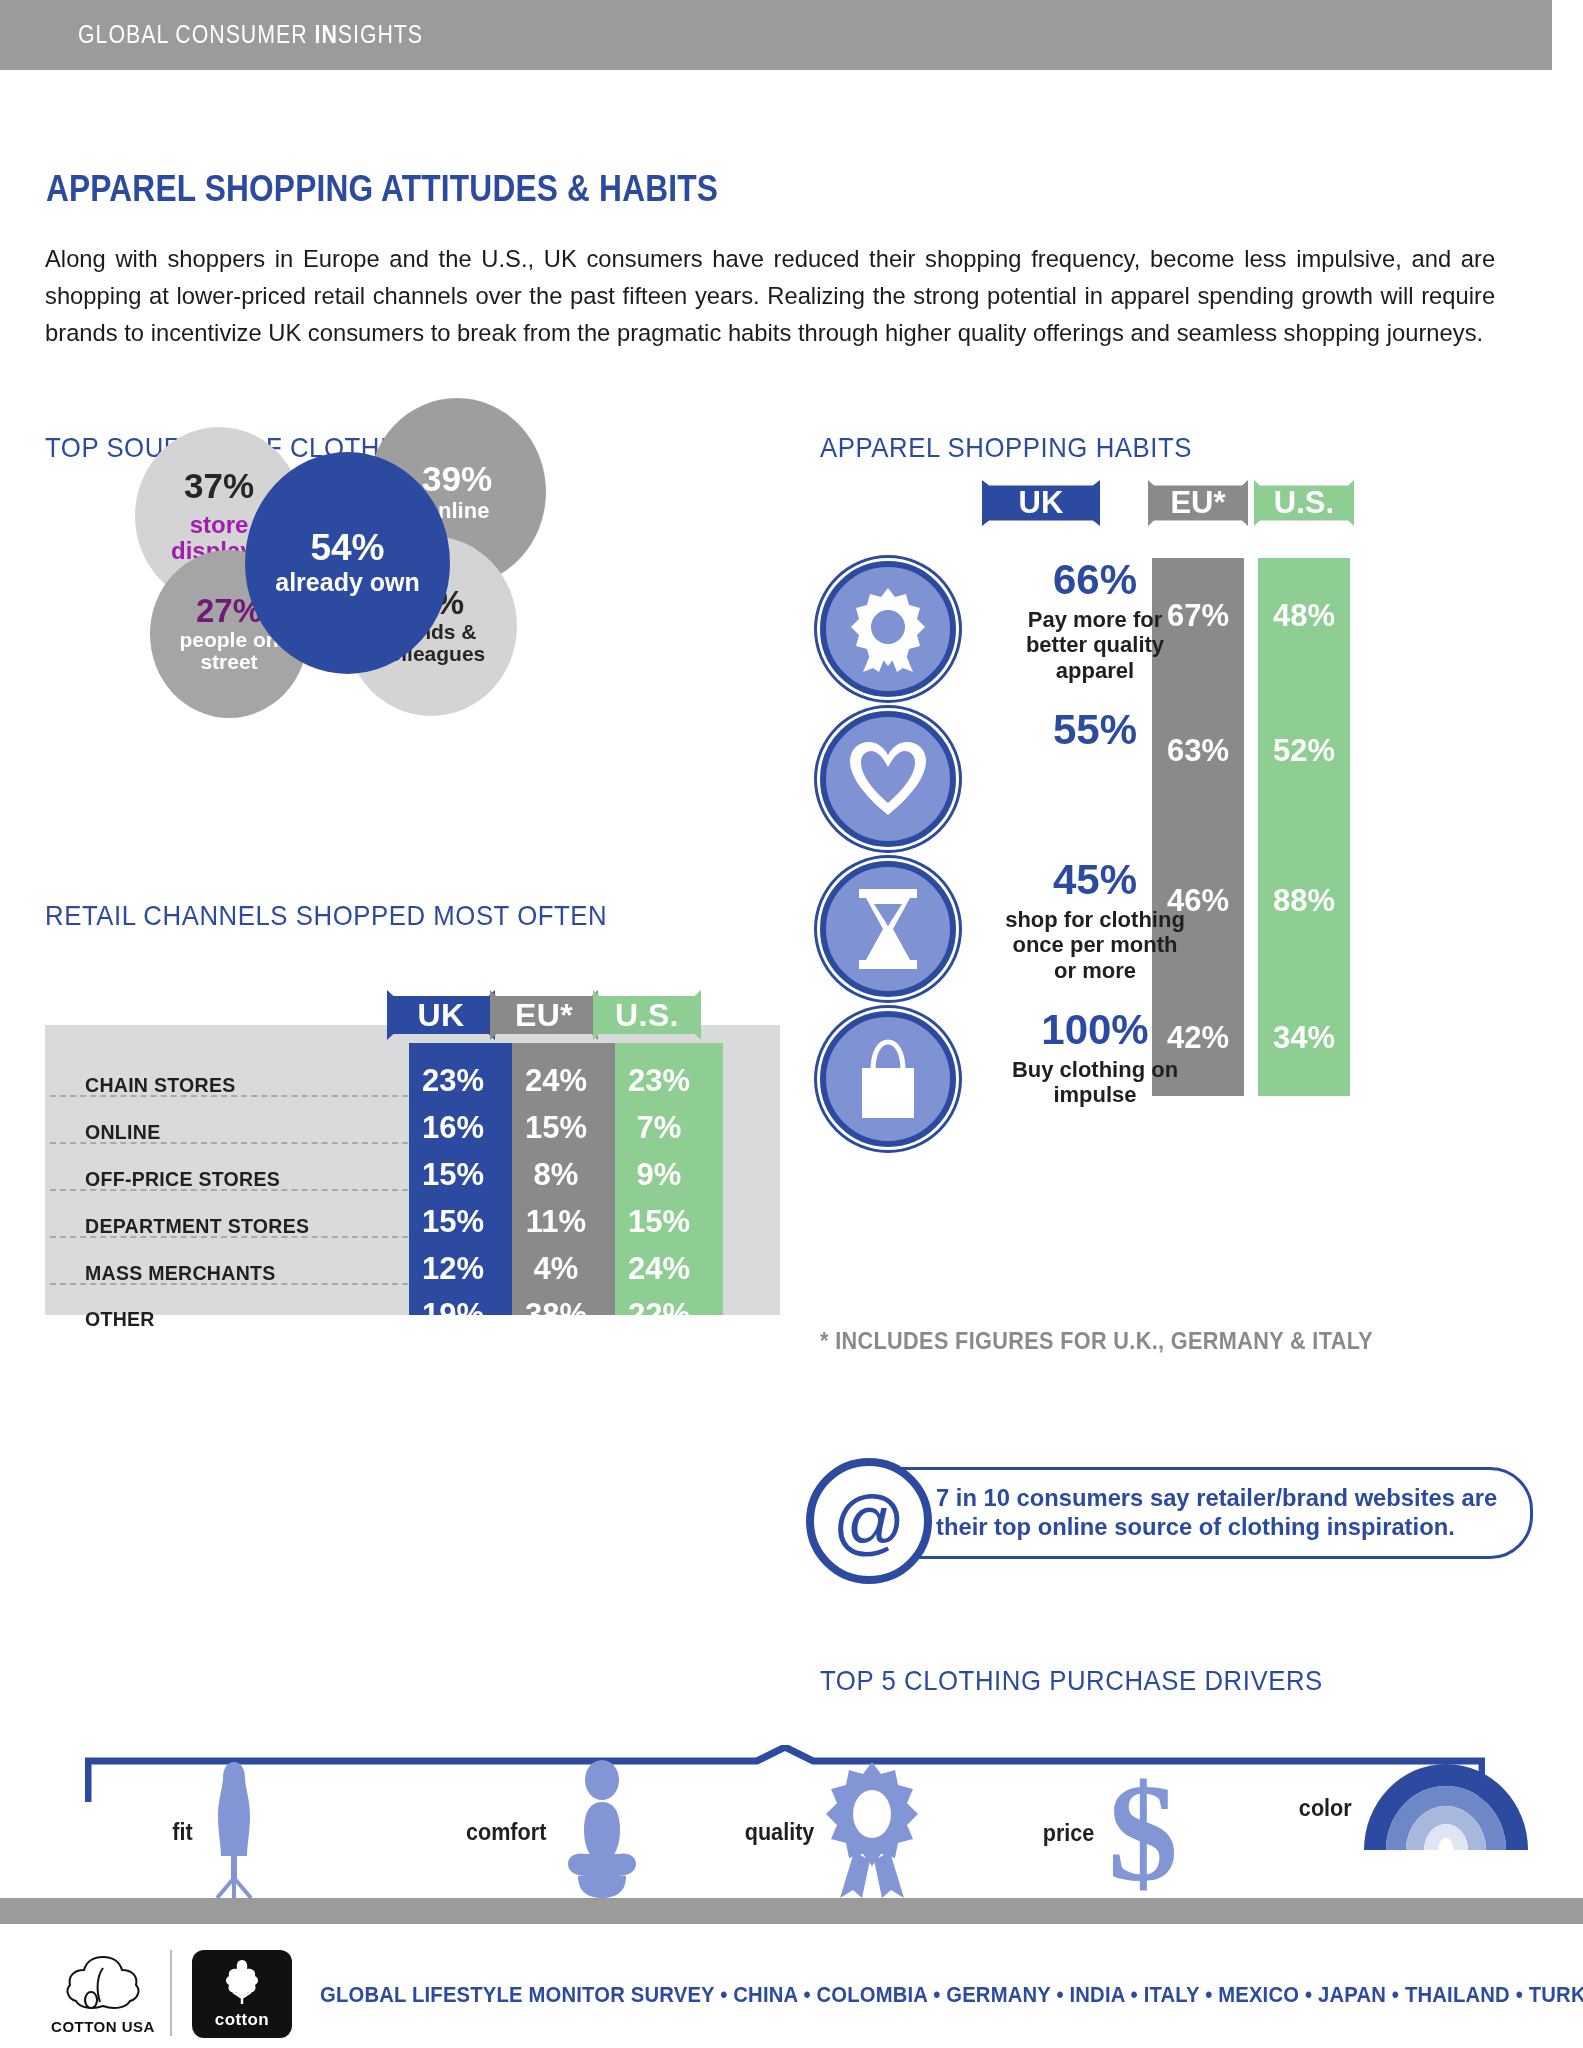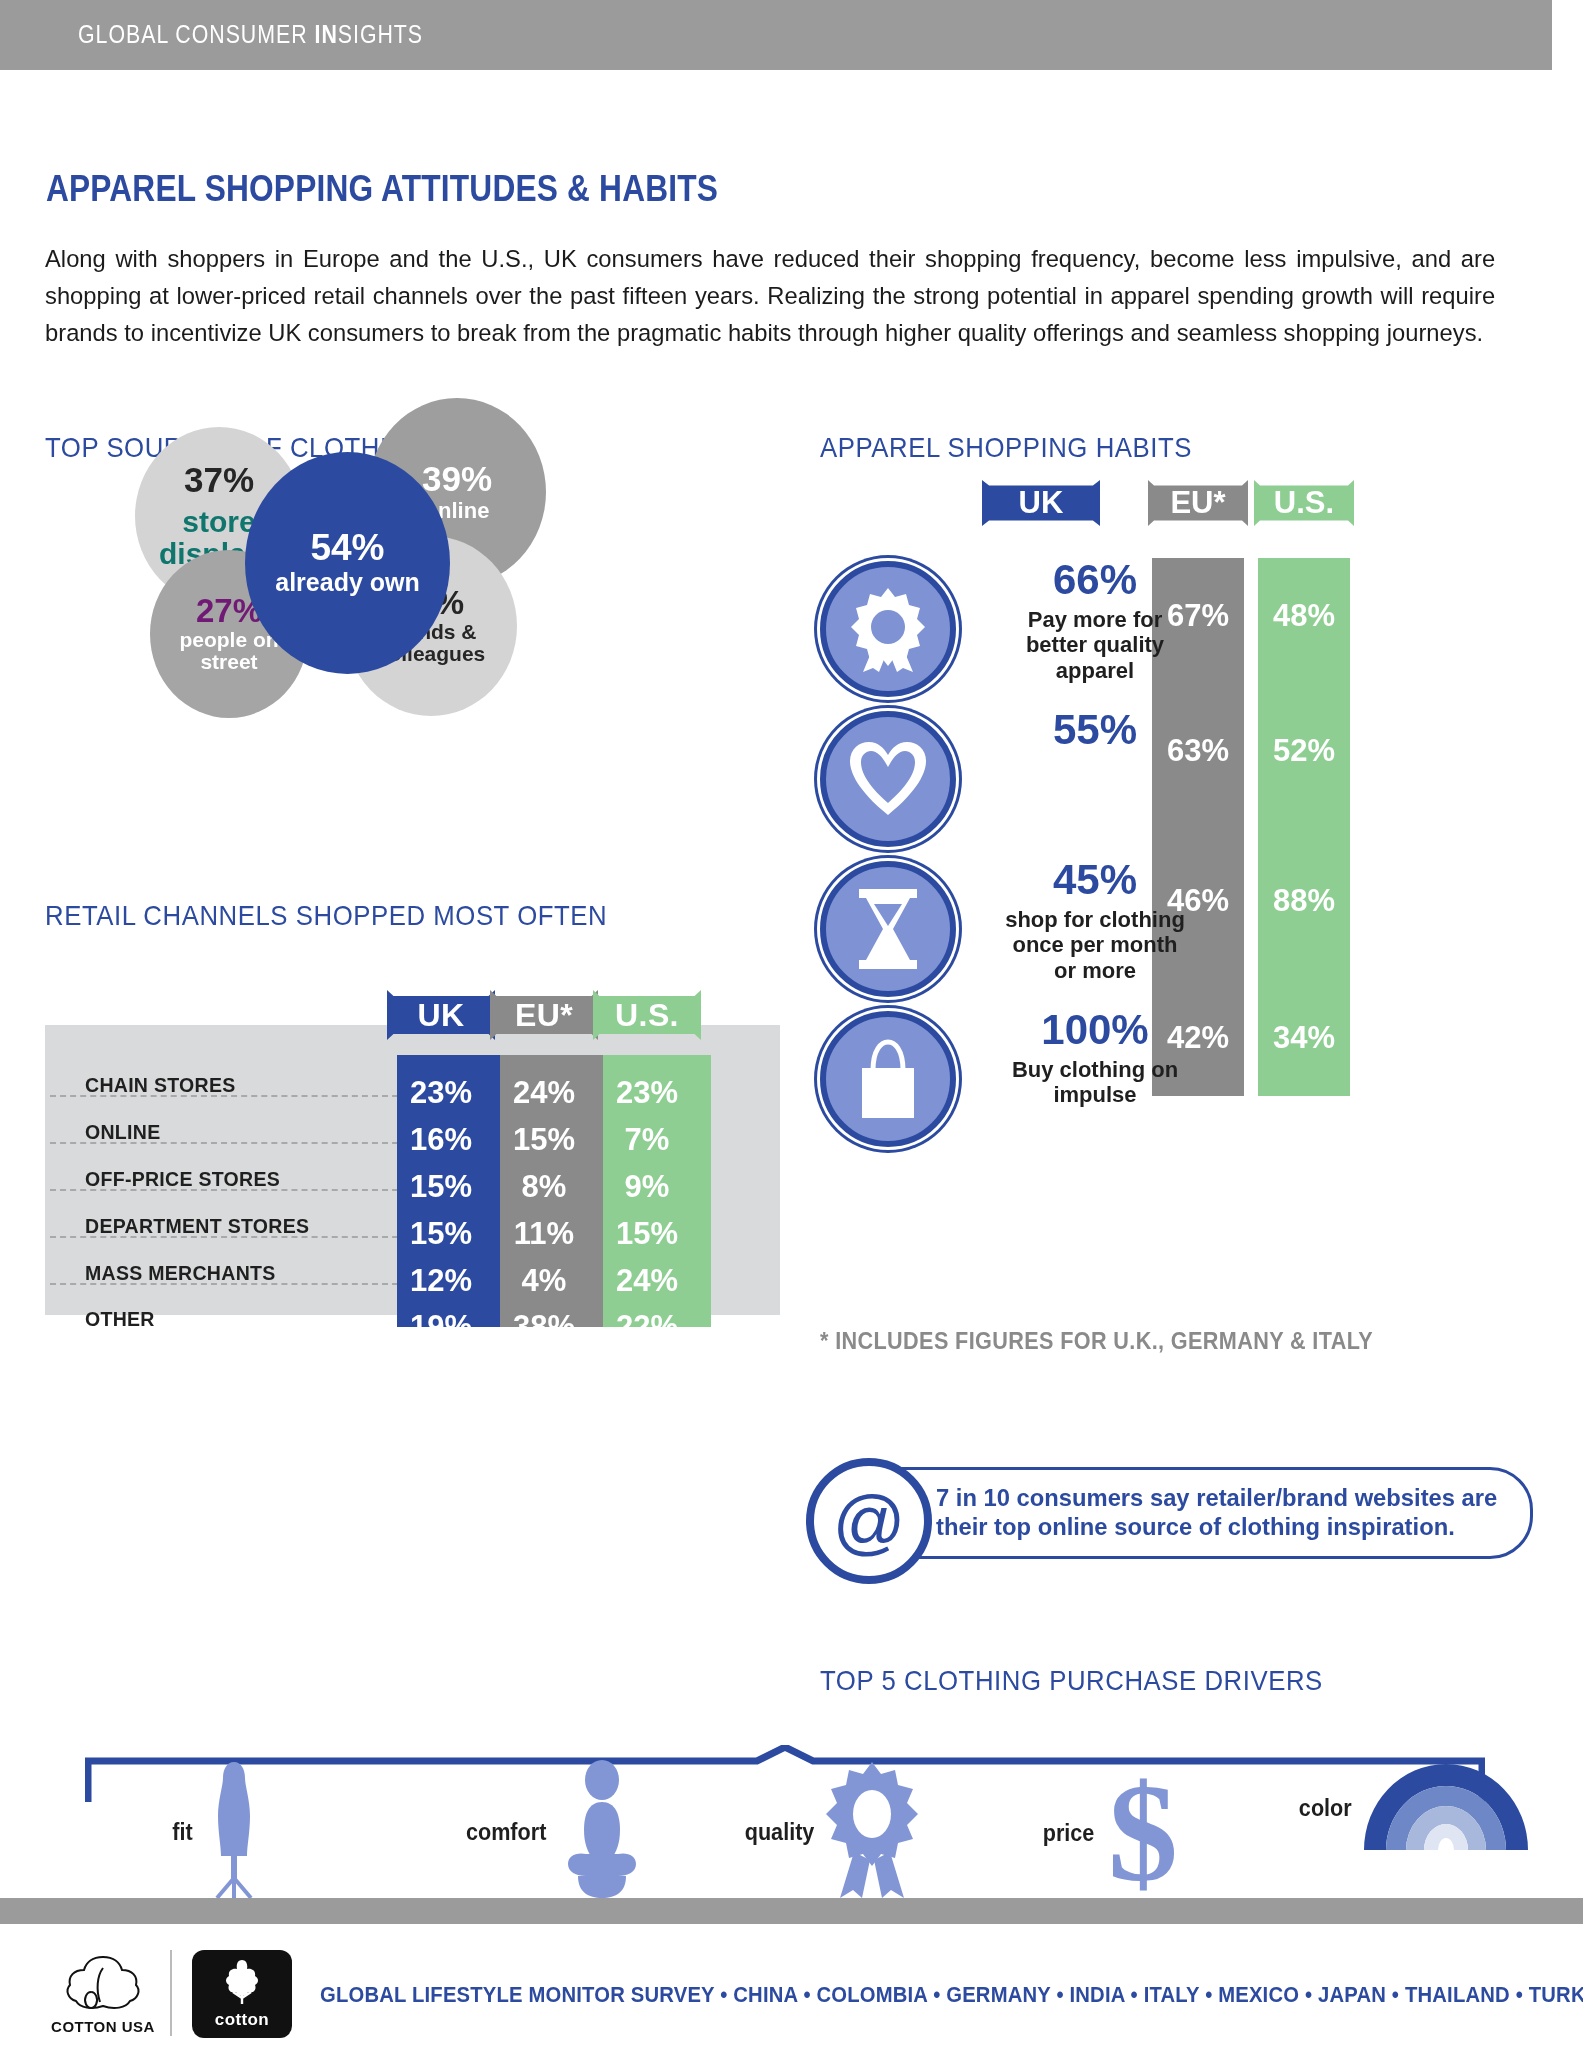--- a/index.html
+++ b/index.html
@@ -56,21 +56,21 @@
 
   
   .bubbles{position:absolute;left:40px;top:480px;width:660px;height:290px;}
   .bub{position:absolute;border-radius:50%;display:flex;flex-direction:column;
        align-items:center;justify-content:center;text-align:center;}
   .bub .pct{font-weight:700;line-height:0.98;}
   .bub .lbl{font-weight:700;line-height:1.06;}
 
   .bub-store{left:95px;top:-53px;width:168px;height:178px;background:#d4d4d4;z-index:2;}
   .bub-store .pct{font-size:35px;color:#262626;}
-  .bub-store .lbl{font-size:30px;color:#0f766e;margin-top:9px;}
+  .bub-store .lbl{font-size:24px;color:#a21caf;margin-top:9px;}
 
   .bub-online{left:328px;top:-82px;width:178px;height:188px;background:#9e9e9e;z-index:2;}
   .bub-online .pct{font-size:35px;color:#ffffff;}
   .bub-online .lbl{font-size:22px;color:#ffffff;margin-top:3px;}
 
   .bub-street{left:110px;top:70px;width:158px;height:168px;background:#a5a5a5;z-index:2;}
   .bub-street .pct{font-size:33px;color:#701a75;text-align:right;}
   .bub-street .lbl{font-size:21px;color:#ffffff;margin-top:2px;}
 
   .bub-friends{left:305px;top:56px;width:172px;height:180px;background:#d4d4d4;z-index:2;}
@@ -88,21 +88,21 @@
   }
   .retail .rowlabel{
     position:absolute;left:40px;font-size:21px;font-weight:700;color:#1f1f1f;
     letter-spacing:0.3px;transform:scaleX(0.93);transform-origin:left center;
     white-space:nowrap;
   }
   .retail .divider{
     position:absolute;left:5px;width:660px;height:0;
     border-top:2px dashed #a9a9a9;
   }
-  .colbar{position:absolute;top:45px;width:108px;height:272px;}
+  .colbar{position:absolute;top:33px;width:108px;height:272px;margin-left:12px;}
   .colbar.uk{left:352px;background:#2c4ba0;}
   .colbar.eu{left:455px;background:#8a8a8a;}
   .colbar.us{left:558px;background:#8fce93;}
   .colbar .cell{
     position:absolute;left:0;width:88px;text-align:center;
     font-size:31px;font-weight:700;color:#ffffff;
   }
 
   
   .ribbon{

